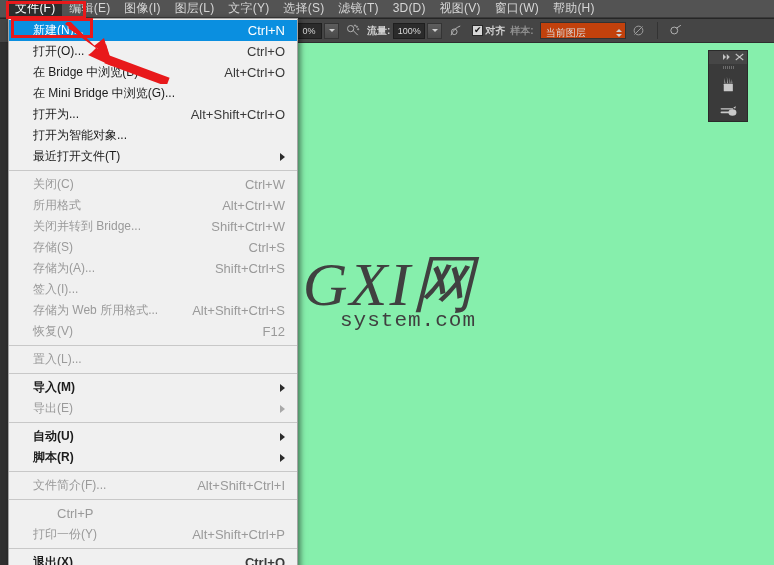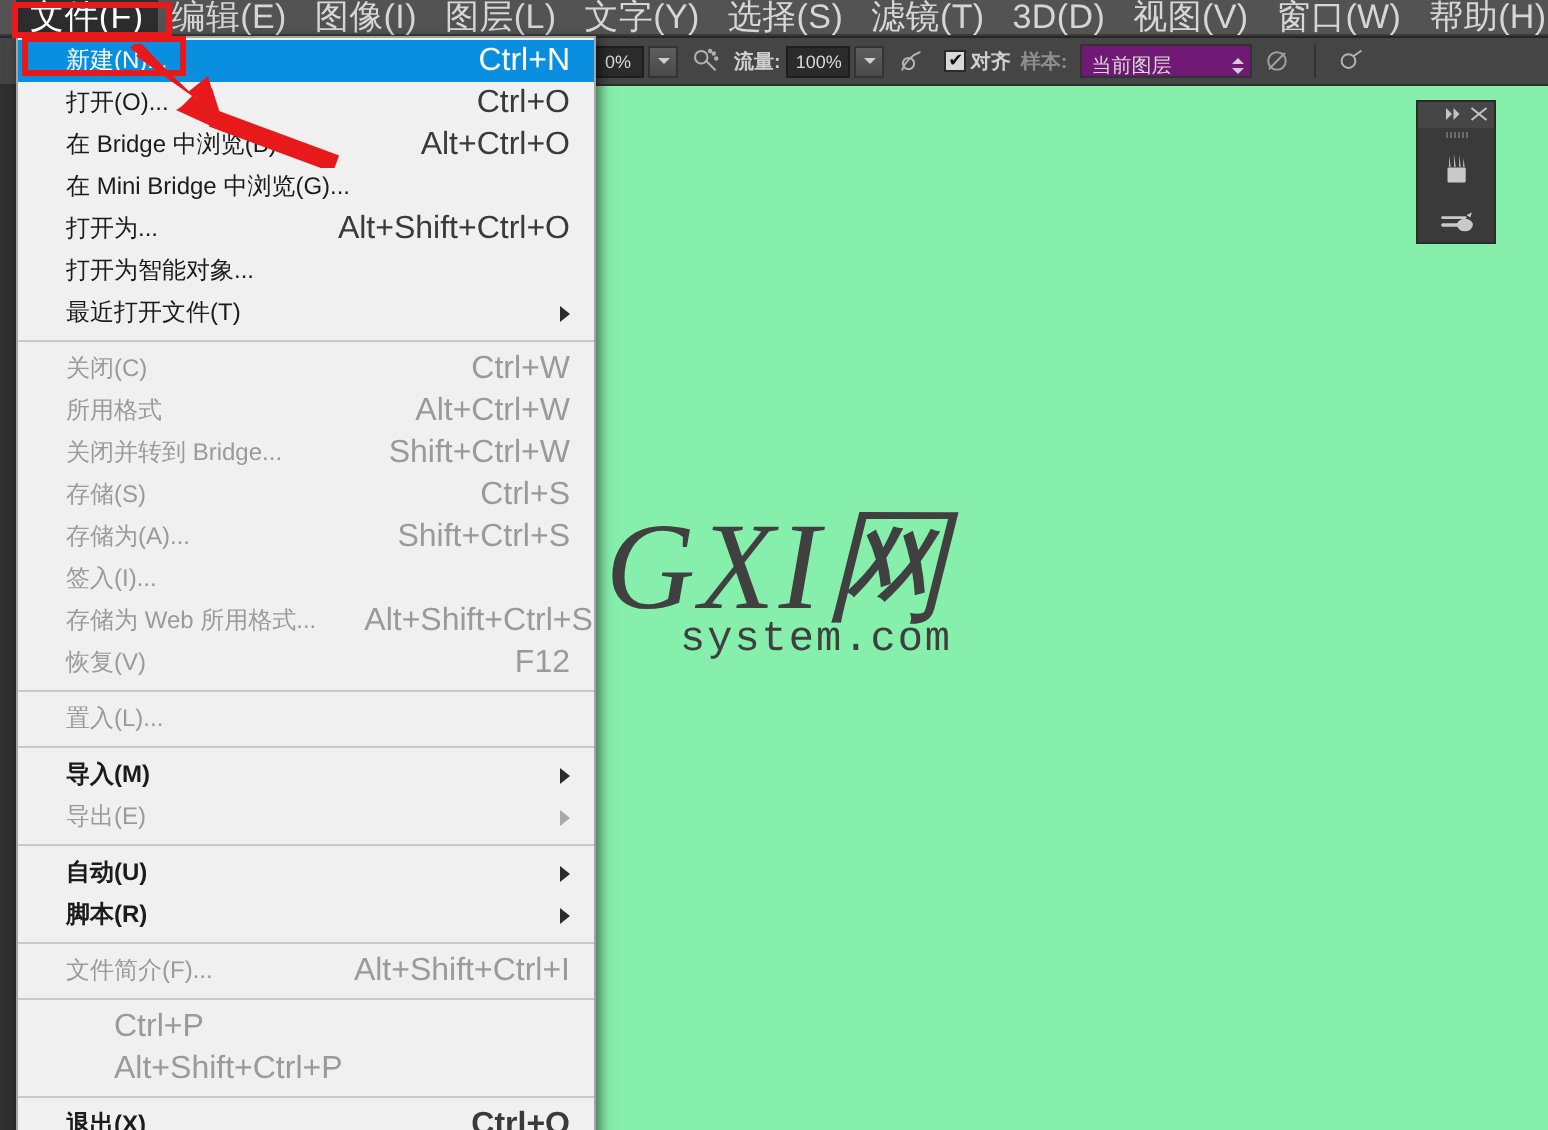--- a/index.html
+++ b/index.html
@@ -19,21 +19,21 @@
   .menubar {
     position: absolute; left: 0; top: 0;
     width: 774px; height: 18px;
     background: #535353;
     display: flex; align-items: center;
     padding-left: 8px;
     border-bottom: 1px solid #3a3a3a;
   }
   .menubar-item {
     color: #d6d6d6;
-    font-size: 17px;
+    font-size: 12px;
     padding: 1px 7px 2px 7px;
     line-height: 15px;
     white-space: nowrap;
     letter-spacing: 0.2px;
   }
   .menubar-item.active {
     background: #2d2d2d;
     color: #ffffff;
   }
 
@@ -80,21 +80,21 @@
     margin: 0 5px;
   }
   .ob-check {
     width: 11px; height: 11px;
     background: #d8d8d8; border: 1px solid #2a2a2a;
     display: flex; align-items: center; justify-content: center;
     color: #111; font-size: 9px; line-height: 9px;
     margin-left: 4px;
   }
   .ob-select {
-    background: #701a75; border: 1px solid #323232;
+    background: #c2410c; border: 1px solid #323232;
     height: 17px; min-width: 86px;
     display: flex; align-items: center;
     justify-content: space-between;
     padding: 4px 3px 0 5px;
     color: #d9d9d9; font-size: 10px;
     margin-left: 3px;
   }
   .ob-select .spin { display: flex; flex-direction: column; gap: 2px; }
   .ob-select .spin i {
     width: 0; height: 0;
@@ -185,21 +185,21 @@
     white-space: nowrap;
   }
   .mi.disabled { color: #9a9a9a; }
   .mi.bold { font-weight: bold; }
   .mi.selected {
     background: #0a8fe0;
     color: #ffffff;
   }
   .mi .mi-label { flex: 1; }
   .mi .mi-accel {
-    font-size: 16px;
+    font-size: 13px;
     color: #3a3a3a;
     margin-left: 24px;
     text-align: center;
   }
   .mi.disabled .mi-accel { color: #9a9a9a; }
   .mi.selected .mi-accel { color: #ffffff; }
   .mi .mi-sub {
     width: 0; height: 0;
     border-top: 4px solid transparent;
     border-bottom: 4px solid transparent;
@@ -440,20 +440,21 @@
       <div class="mi-sep"></div>
       <div class="mi disabled">
         <span class="mi-label">文件简介(F)...</span>
         <span class="mi-accel">Alt+Shift+Ctrl+I</span>
       </div>
       <div class="mi-sep"></div>
       <div class="mi disabled">
         <span class="mi-accel">Ctrl+P</span>
       </div>
       <div class="mi disabled">
+        <span class="mi-label">打印一份(Y)</span>
         <span class="mi-accel">Alt+Shift+Ctrl+P</span>
       </div>
       <div class="mi-sep"></div>
       <div class="mi bold">
         <span class="mi-label">退出(X)</span>
         <span class="mi-accel">Ctrl+Q</span>
       </div>
     </div>
 
   <div class="rightdock">

